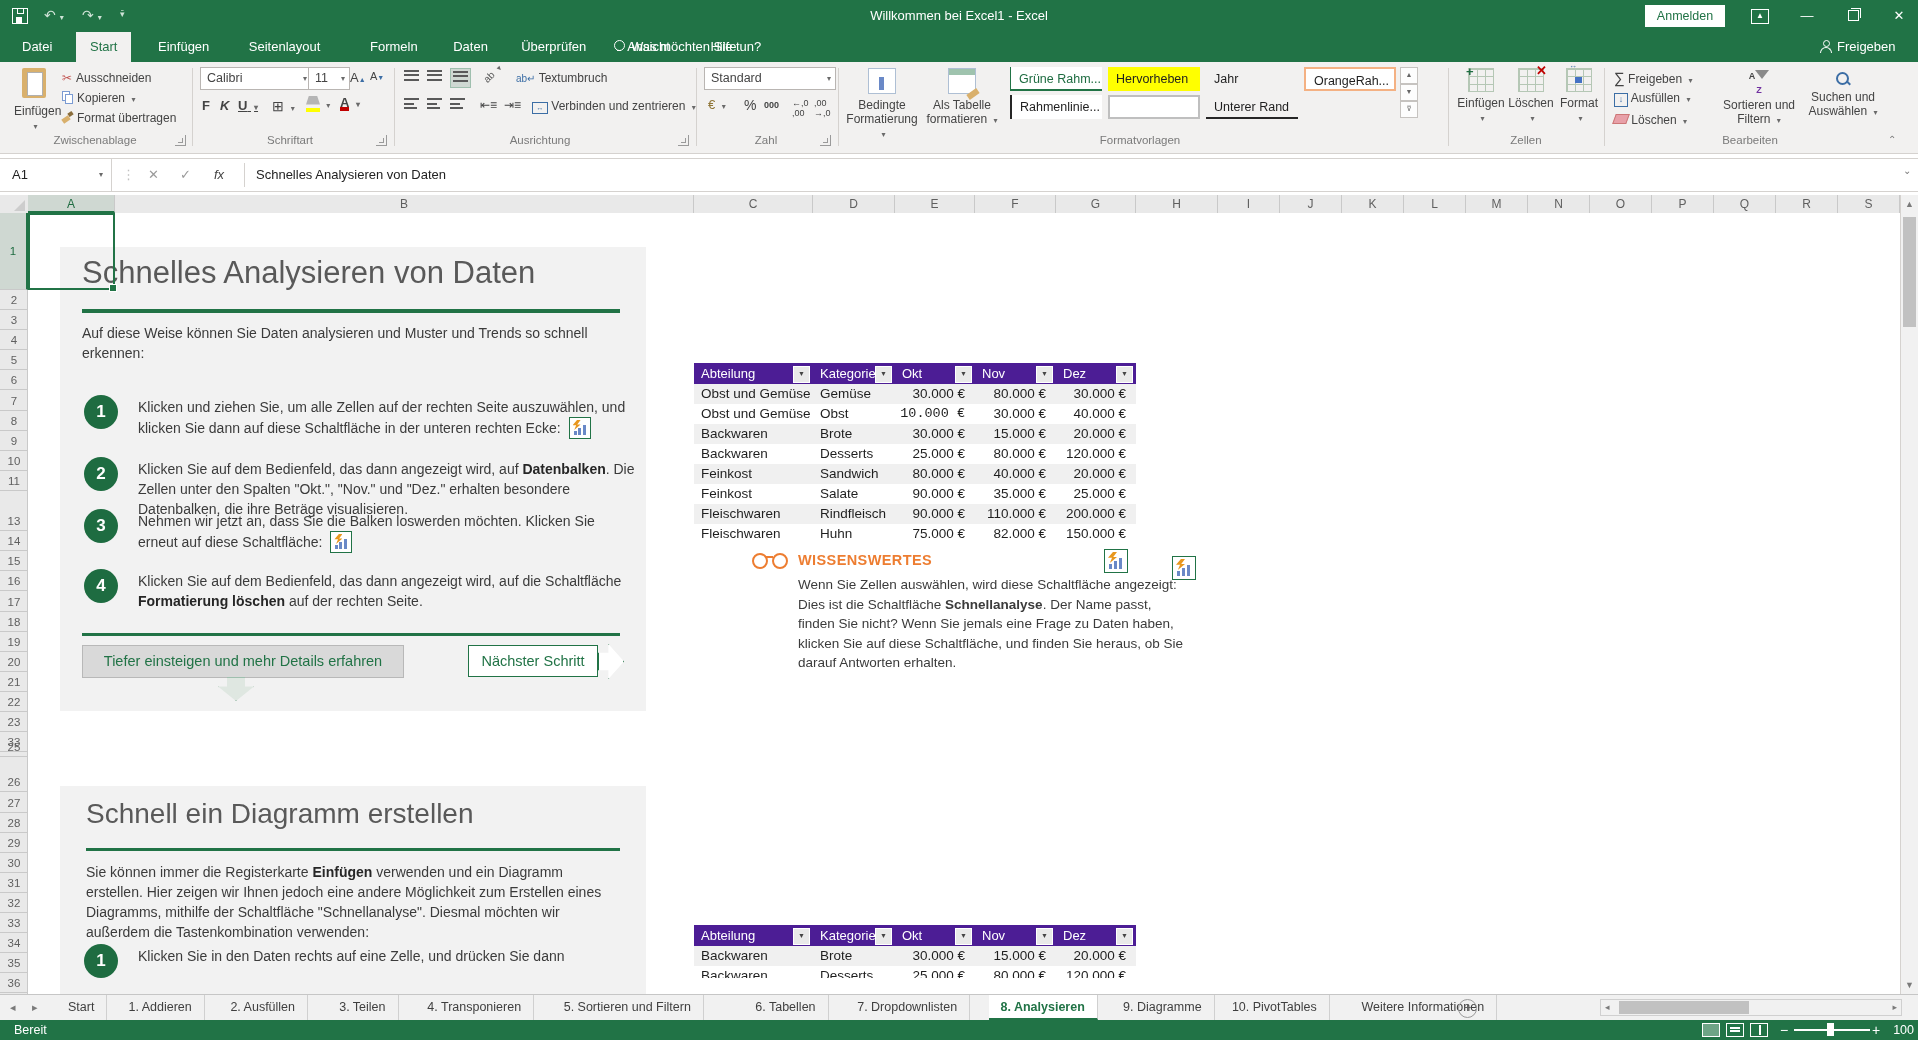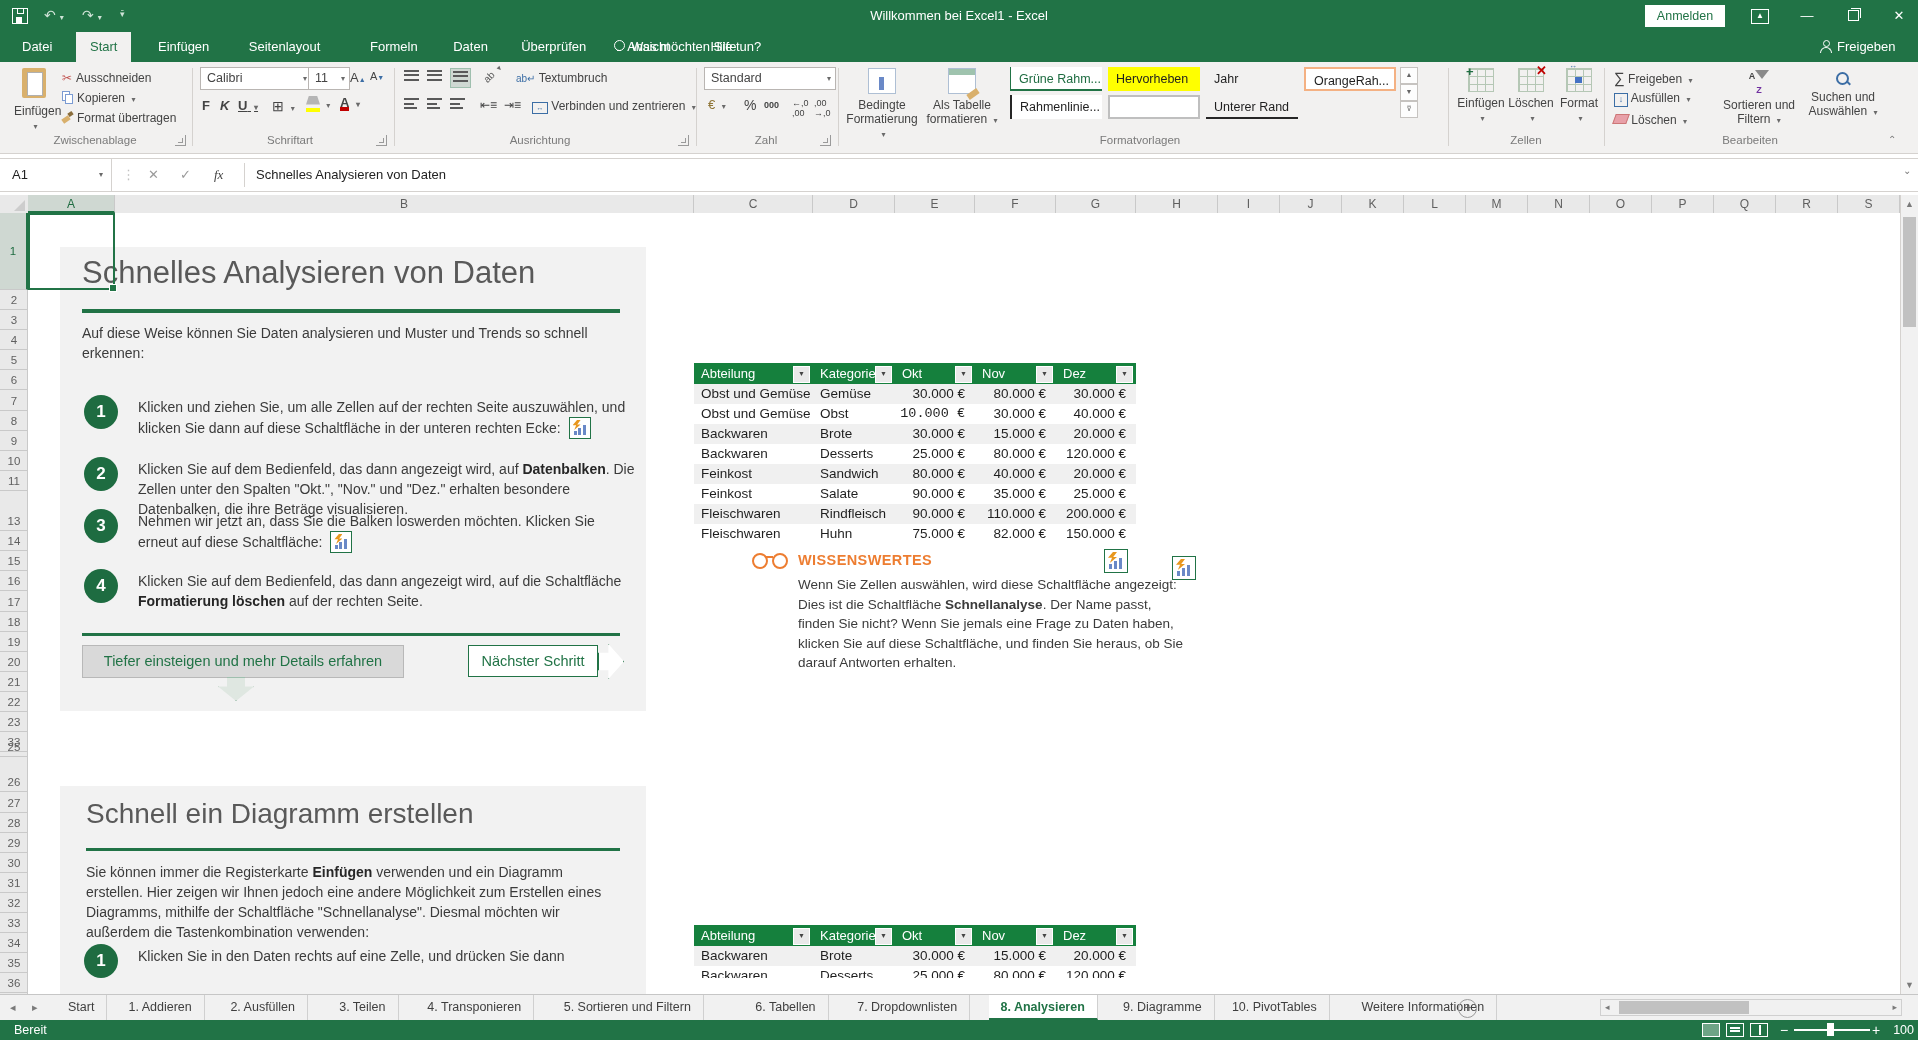--- a/index.html
+++ b/index.html
@@ -90,21 +90,21 @@
   .funnel{display:inline-block;width:0;height:0;border-left:7px solid transparent;border-right:7px solid transparent;border-top:9px solid #8a8a8a;}
   .mag{display:inline-block;position:relative;width:14px;height:14px;}
   .mag:before{content:"";position:absolute;left:0;top:0;width:9px;height:9px;border:2px solid #3c6ea5;border-radius:50%;}
   .mag:after{content:"";position:absolute;left:10px;top:10px;width:5px;height:2px;background:#3c6ea5;transform:rotate(45deg);}
   .eraser{display:inline-block;width:12px;height:8px;background:#e8a0a8;border:1px solid #c77;transform:skewX(-20deg);}
   
   #fbar{position:absolute;left:0;top:158px;width:1918px;height:32px;background:#fff;border-top:1px solid #d5d2cf;border-bottom:1px solid #d5d2cf;}
   #namebox{position:absolute;left:0;top:0;width:112px;height:32px;border-right:1px solid #d5d2cf;font-size:13px;color:#222;line-height:32px;padding-left:12px;box-sizing:border-box;cursor:text;}
   #namebox .dd{position:absolute;right:8px;top:0;}
   .fbtn{position:absolute;top:0;height:32px;line-height:32px;color:#9a9a9a;font-size:13px;cursor:pointer;}
-  #fx{font-family:Liberation Serif, serif;font-style:italic;color:#444;}
+  #fx{font-family:Liberation Sans, sans-serif;font-style:italic;color:#444;}
   #fvalue{position:absolute;left:256px;top:0;height:32px;line-height:32px;font-size:13px;color:#222;}
   
   #colheads{position:absolute;left:0;top:195px;width:1900px;height:18px;background:#e9e9e9;border-bottom:1px solid #c9c9c9;}
   #corner{position:absolute;left:0;top:0;width:28px;height:18px;border-right:1px solid #c9c9c9;background:#e9e9e9;}
   #corner:after{content:"";position:absolute;right:3px;bottom:2px;border-left:11px solid transparent;border-bottom:11px solid #cdcdcd;}
   .colh{position:absolute;top:0;height:18px;text-align:center;line-height:18px;font-size:12px;color:#5f5f5f;border-right:1px solid #c9c9c9;box-sizing:border-box;cursor:pointer;}
   .colh.sel{background:#cfd8d2;color:#1E6C41;border-bottom:2px solid #217346;}
   #rowheads{position:absolute;left:0;top:213px;width:28px;height:781px;background:#e9e9e9;border-right:1px solid #c9c9c9;box-sizing:border-box;}
   .rowh{position:absolute;left:0;width:28px;text-align:center;font-size:11.5px;color:#5f5f5f;border-bottom:1px solid #c9c9c9;box-sizing:border-box;cursor:pointer;}
   .rowh.sel{background:#cfd8d2;color:#1E6C41;border-right:2px solid #217346;}
@@ -125,21 +125,21 @@
   .qa .z{position:absolute;left:3px;top:2px;width:8px;height:10px;background:#e8971e;clip-path:polygon(55% 0,100% 0,58% 45%,100% 45%,20% 100%,45% 52%,0 52%);}
   .btn-gray{position:absolute;background:#d9d9d9;border:1px solid #b8b8b8;color:#217346;font-size:14.5px;text-align:center;cursor:pointer;}
   .btn-outline{position:absolute;background:#fff;border:1.5px solid #217346;color:#217346;font-size:14.5px;text-align:center;cursor:pointer;}
   .arrow-down{position:absolute;width:34px;height:22px;background:#dfe7e1;border:1px solid #9fbfae;
               clip-path:polygon(25% 0,75% 0,75% 40%,100% 40%,50% 100%,0 40%,25% 40%);}
   .arrow-right{position:absolute;width:24px;height:33px;background:#fff;border:1.5px solid #217346;
                clip-path:polygon(0 25%,40% 25%,40% 0,100% 50%,40% 100%,40% 75%,0 75%);}
   
   .xtable{position:absolute;overflow:hidden;font-size:13.5px;color:#1f1f1f;}
   .throw{display:flex;}
-  .th{background:#15803d;color:#fff;height:21px;line-height:21px;padding-left:7px;box-sizing:border-box;position:relative;font-size:13px;}
+  .th{background:#4c1d95;color:#fff;height:21px;line-height:21px;padding-left:7px;box-sizing:border-box;position:relative;font-size:13px;}
   .filterbtn{position:absolute;right:3px;top:3px;width:15px;height:15px;background:#e9e9e9;border:1px solid #fff;
              color:#444;font-size:7px;text-align:center;line-height:14px;cursor:pointer;}
   .td{height:20px;line-height:20px;padding-left:7px;box-sizing:border-box;white-space:nowrap;overflow:hidden;}
   .td.num{text-align:right;padding-right:10px;padding-left:0;}
   .xrow.band .td{background:#f0f0f0;}
   
   #tip-head{position:absolute;left:798px;top:552px;color:#ED7D31;font-weight:bold;font-size:14.5px;letter-spacing:.4px;}
   #tip-text{position:absolute;left:798px;top:575px;width:392px;font-size:13.5px;line-height:19.5px;color:#3b3b3b;}
   .glasses{position:absolute;left:750px;top:551px;width:42px;height:18px;}
   .glasses:before,.glasses:after{content:"";position:absolute;top:2px;width:12px;height:12px;border:2.5px solid #ED7D31;border-radius:50%;}

